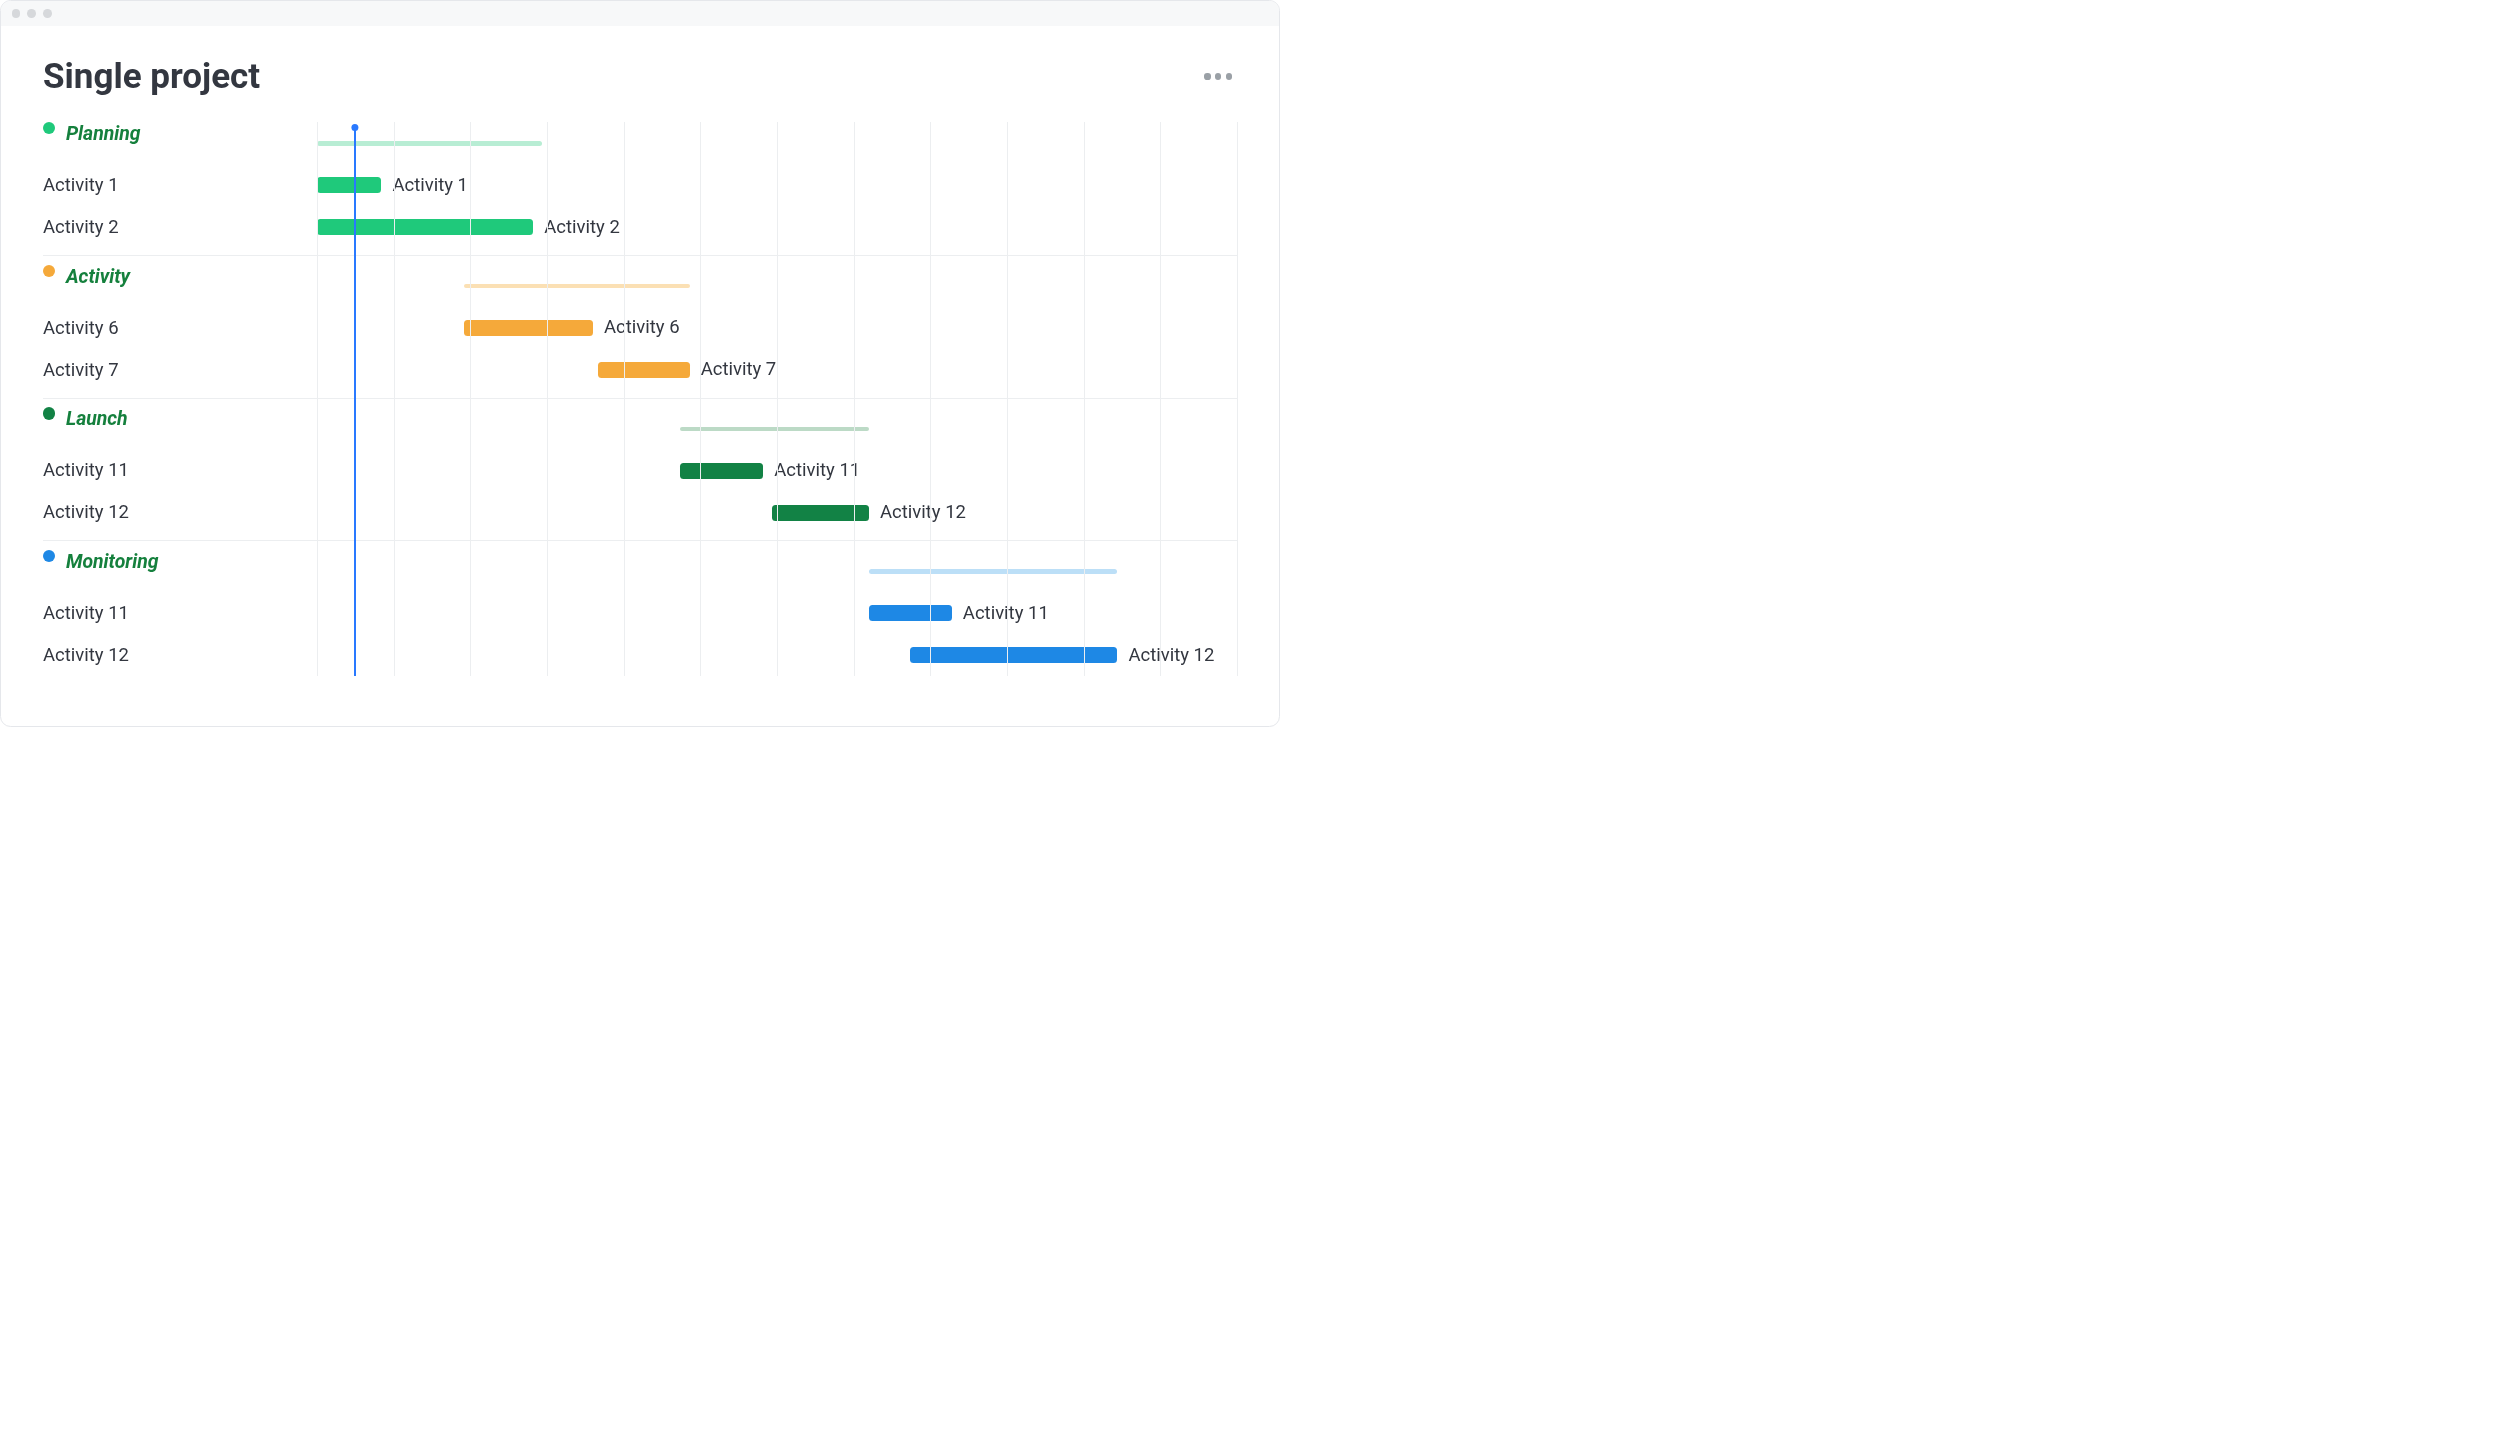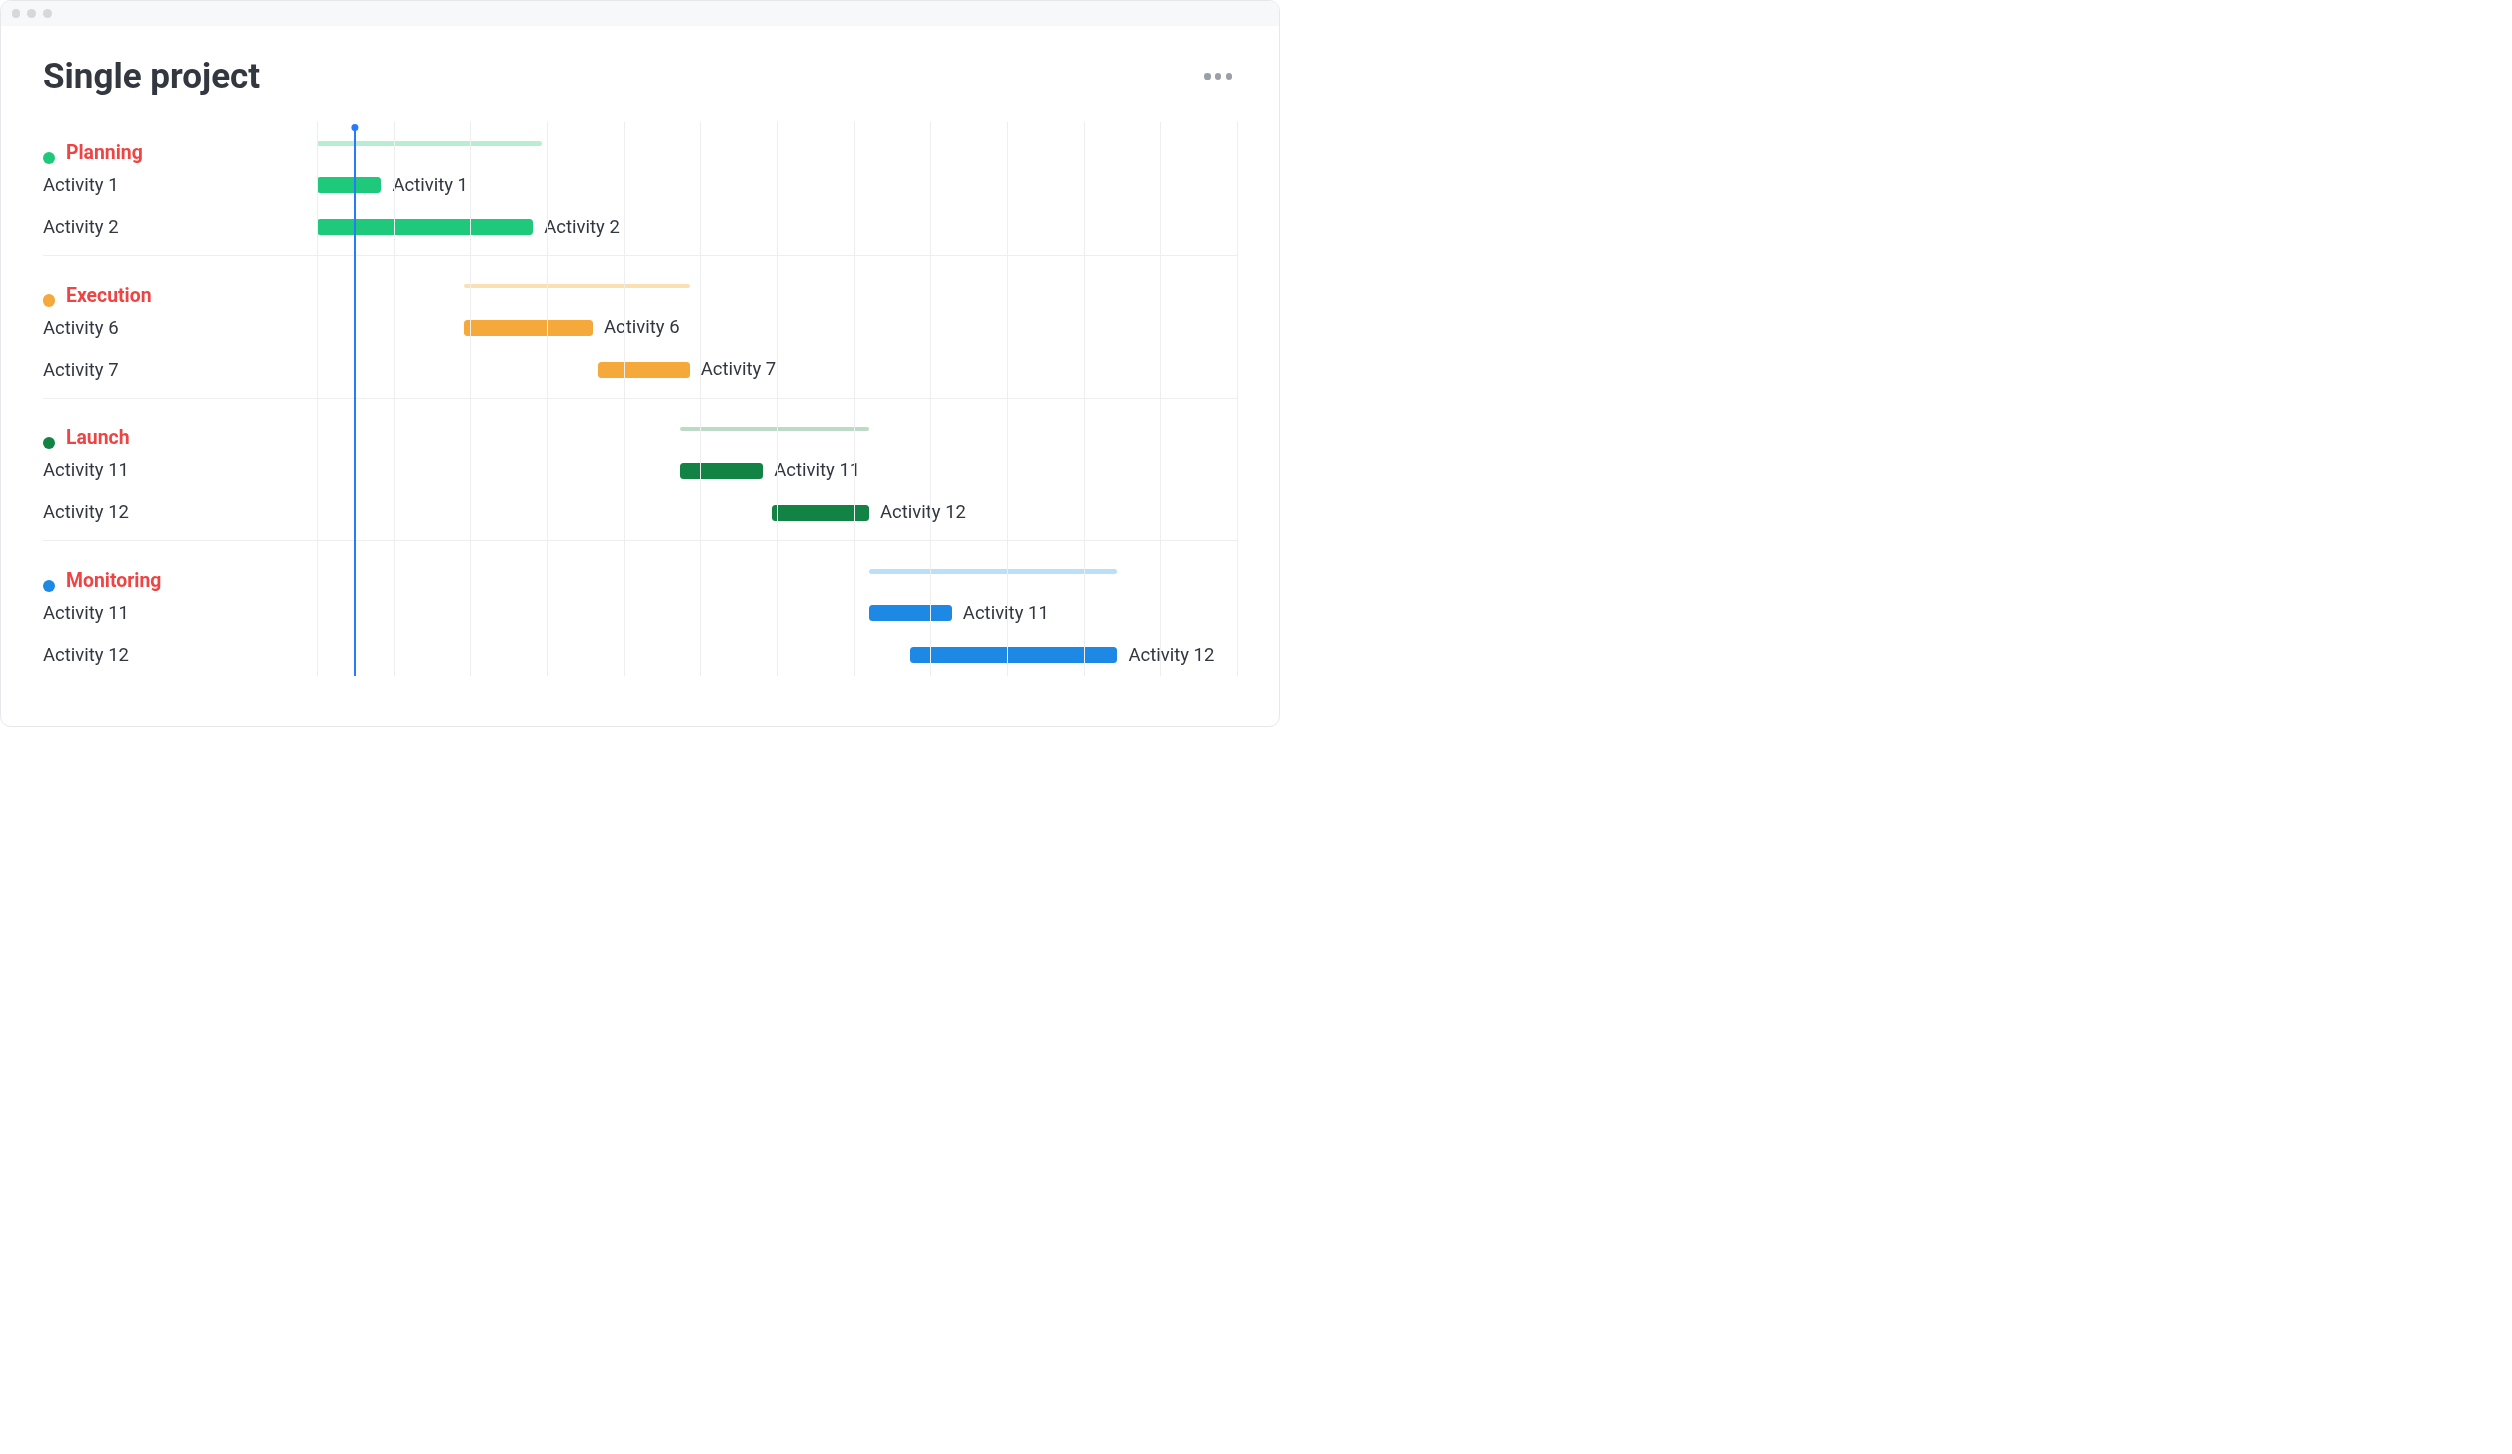--- a/index.html
+++ b/index.html
@@ -90,24 +90,25 @@
     display: flex;
     align-items: center;
   }
   .row-label {
     font-size: 18.5px;
     color: #333740;
   }
   .group-label {
     font-weight: 700;
     font-size: 19.4px;
-    color: #ef4444;
-    display: flex;
-    align-items: flex-end;
+    color: #15803d;
+    display: flex;
+    align-items: flex-start;
     gap: 10.6px;
+    font-style: italic;
   }
   .group-dot {
     width: 12.4px; height: 12.4px; border-radius: 50%;
   }
   .row-track {
     position: relative;
   }
   .summary-bar {
     position: absolute;
     height: 4.4px;
@@ -175,21 +176,21 @@
           <div class="row-label">Activity 2</div>
           <div class="row-track">
             <div class="task-bar" style="left:0%; width:23.5%; background:#1fc97b;"></div>
             <div class="bar-label" style="left:24.7%;">Activity 2</div>
           </div>
         </div>
         <div class="group-sep"></div>
       <div class="row">
         <div class="row-label group-label">
           <span class="group-dot" style="background:#f5a93a"></span>
-          <span>Execution</span>
+          <span>Activity</span>
         </div>
         <div class="row-track">
           <div class="summary-bar" style="left:16%; width:24.5%; background:#fbe0b4;"></div>
         </div>
       </div>
         <div class="row">
           <div class="row-label">Activity 6</div>
           <div class="row-track">
             <div class="task-bar" style="left:16%; width:14%; background:#f5a93a;"></div>
             <div class="bar-label" style="left:31.2%;">Activity 6</div>

